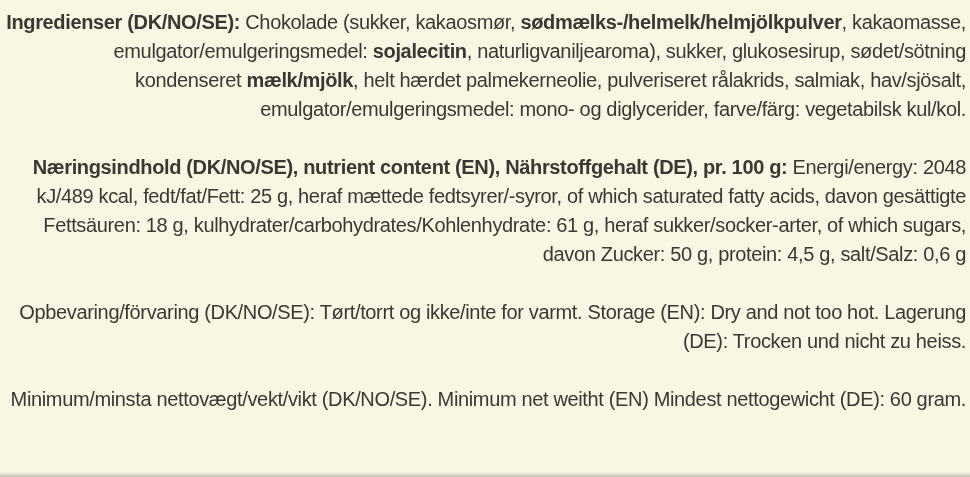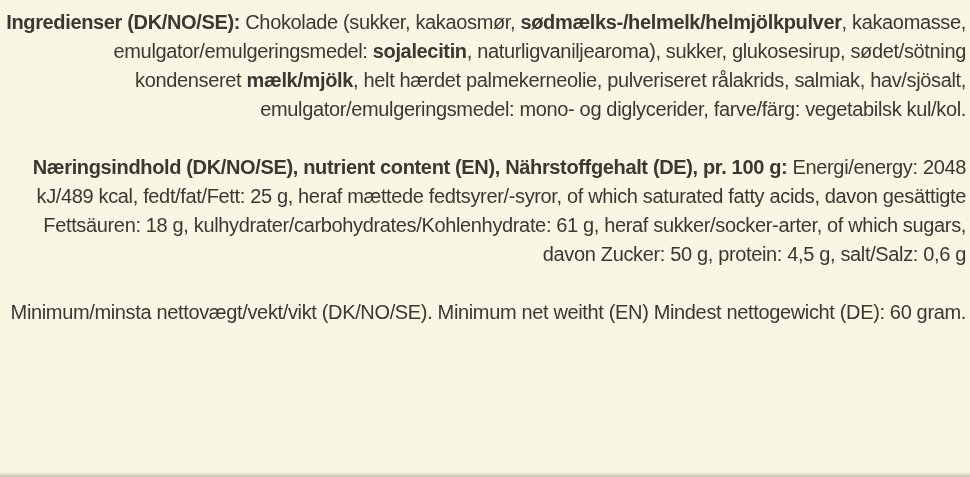--- a/index.html
+++ b/index.html
@@ -37,15 +37,16 @@
     background: linear-gradient(to bottom, rgba(130,128,116,0), rgba(130,128,116,0.45));
     pointer-events: none;
   }
 </style>
 </head>
 <body style="background: rgb(249, 246, 228); color: rgb(57, 56, 49);">
 
 <div class="label-text">
     <p><span class="b">Ingredienser (DK/NO/SE):</span><span> Chokolade (sukker, kakaosmør, </span><span class="b">sødmælks-/helmelk/helmjölkpulver</span><span>, kakaomasse, emulgator/emulgeringsmedel: </span><span class="b">sojalecitin</span><span>, naturligvaniljearoma), sukker, glukosesirup, sødet/sötning kondenseret </span><span class="b">mælk/mjölk</span><span>, helt hærdet palmekerneolie, pulveriseret rålakrids, salmiak, hav/sjösalt, emulgator/emulgeringsmedel: mono- og diglycerider, farve/färg: vegetabilsk kul/kol.</span></p>
     <p><span class="b">Næringsindhold (DK/NO/SE), nutrient content (EN), Nährstoffgehalt (DE), pr. 100 g:</span><span> Energi/energy: 2048 kJ/489 kcal, fedt/fat/Fett: 25 g, heraf mættede fedtsyrer/-syror, of which saturated fatty acids, davon gesättigte Fettsäuren: 18 g, kulhydrater/carbohydrates/Kohlenhydrate: 61 g, heraf sukker/socker-arter, of which sugars, davon Zucker: 50 g, protein: 4,5 g, salt/Salz: 0,6 g</span></p>
+    <p><span>Opbevaring/förvaring (DK/NO/SE): Tørt/torrt og ikke/inte for varmt. Storage (EN): Dry and not too hot. Lagerung (DE): Trocken und nicht zu heiss.</span></p>
     <p><span>Minimum/minsta nettovægt/vekt/vikt (DK/NO/SE). Minimum net weitht (EN) Mindest nettogewicht (DE): 60 gram.</span></p>
   </div>
 <div class="photo-edge-bottom"></div>
 
 </body></html>

